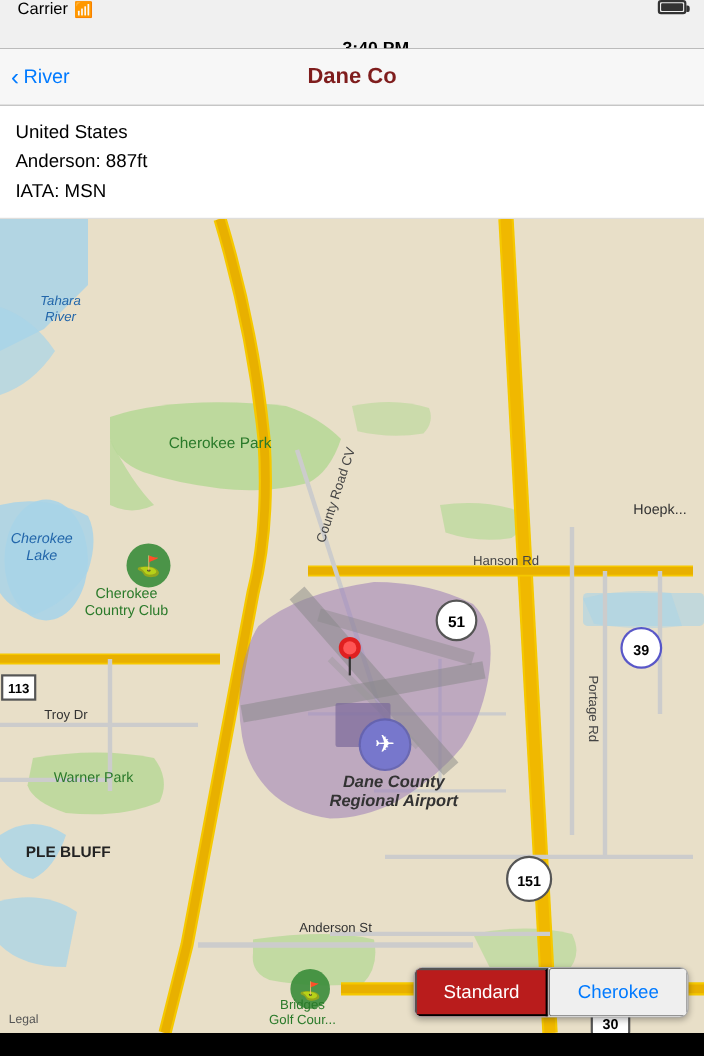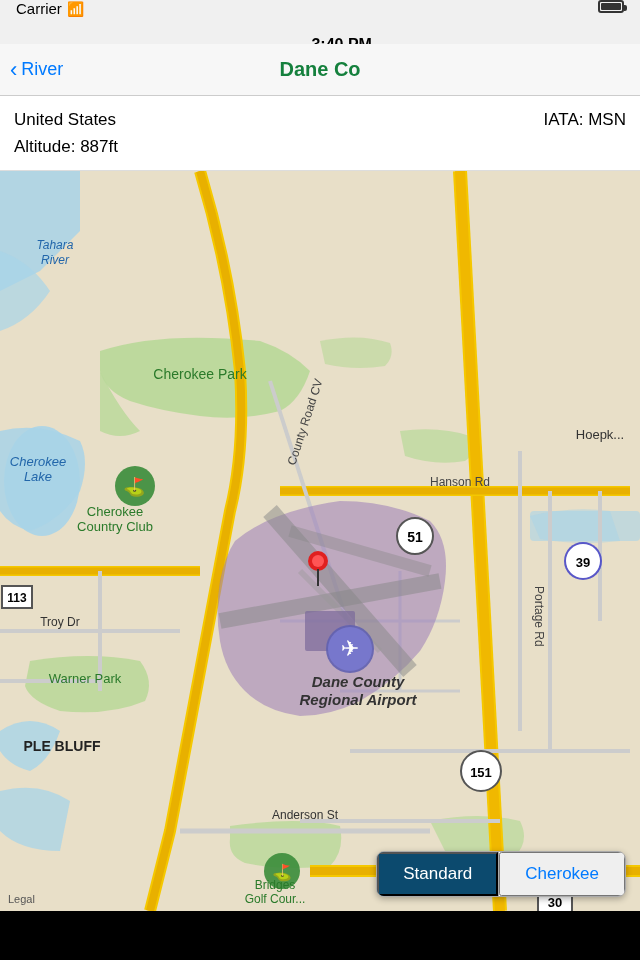--- a/index.html
+++ b/index.html
@@ -19,26 +19,26 @@
     .battery-icon::after { content: ''; position: absolute; right: -5px; top: 3px; width: 3px; height: 6px; background: #333; border-radius: 0 2px 2px 0; }
     .battery-fill { position: absolute; left: 1px; top: 1px; bottom: 1px; width: 90%; background: #333; border-radius: 1px; }
 
     
     .nav-bar {
       background: #f7f7f7; height: 52px; border-bottom: 1px solid #ccc;
       display: flex; align-items: center; justify-content: center; position: relative;
     }
     .nav-back { position: absolute; left: 10px; display: flex; align-items: center; color: #007aff; font-size: 18px; cursor: pointer; gap: 4px; }
     .nav-back-chevron { font-size: 22px; line-height: 1; }
-    .nav-title { font-size: 20px; font-weight: 700; color: #15803d; }
+    .nav-title { font-size: 20px; font-weight: 700; color: #7f1d1d; }
 
     
     .info-row {
       background: #fff; padding: 10px 14px; border-bottom: 1px solid #ddd;
-      display: flex; justify-content: space-between; align-items: flex-start;
+      display: flex; justify-content: space-between; align-items: flex-start; flex-direction: column;
     }
     .info-left { font-size: 17px; line-height: 1.6; color: #000; }
     .info-right { font-size: 17px; line-height: 1.6; color: #000; text-align: left; }
 
     
     .map-container {
       position: relative; width: 640px; height: 740px; overflow: hidden;
       background: #e8e0d0;
     }
 
@@ -47,21 +47,21 @@
 
     
     .map-type-bar {
       position: absolute; bottom: 14px; right: 14px;
       display: flex; background: #fff; border-radius: 8px; overflow: hidden;
       border: 1px solid #aaa; box-shadow: 0 2px 6px rgba(0,0,0,0.3);
     }
     .map-type-btn {
       padding: 10px 24px; font-size: 17px; cursor: pointer; color: #007aff;
     }
-    .map-type-btn.active { background: #0c4a6e; color: #fff; }
+    .map-type-btn.active { background: #b91c1c; color: #fff; }
     .map-type-divider { width: 1px; background: #aaa; }
 
     .legal-text {
       position: absolute; bottom: 6px; left: 8px; font-size: 11px; color: #555; text-align: center;
     }
 
     
     .bottom-bar { width: 640px; height: 42px; background: #000; }
   </style>
 </head>
@@ -84,21 +84,21 @@
   <div class="nav-back">
     <span class="nav-back-chevron">‹</span>
     <span>River</span>
   </div>
   <div class="nav-title">Dane Co</div>
 </div>
 
 <div class="info-row">
   <div class="info-left">
     <div>United States</div>
-    <div>Altitude: 887ft</div>
+    <div>Anderson: 887ft</div>
   </div>
   <div class="info-right">
     <div>IATA:  MSN</div>
   </div>
 </div>
 
 <div class="map-container">
   <svg class="map-svg" viewBox="0 0 640 740" xmlns="http://www.w3.org/2000/svg">
 
     <rect width="640" height="740" fill="#e8dfc8"></rect>

